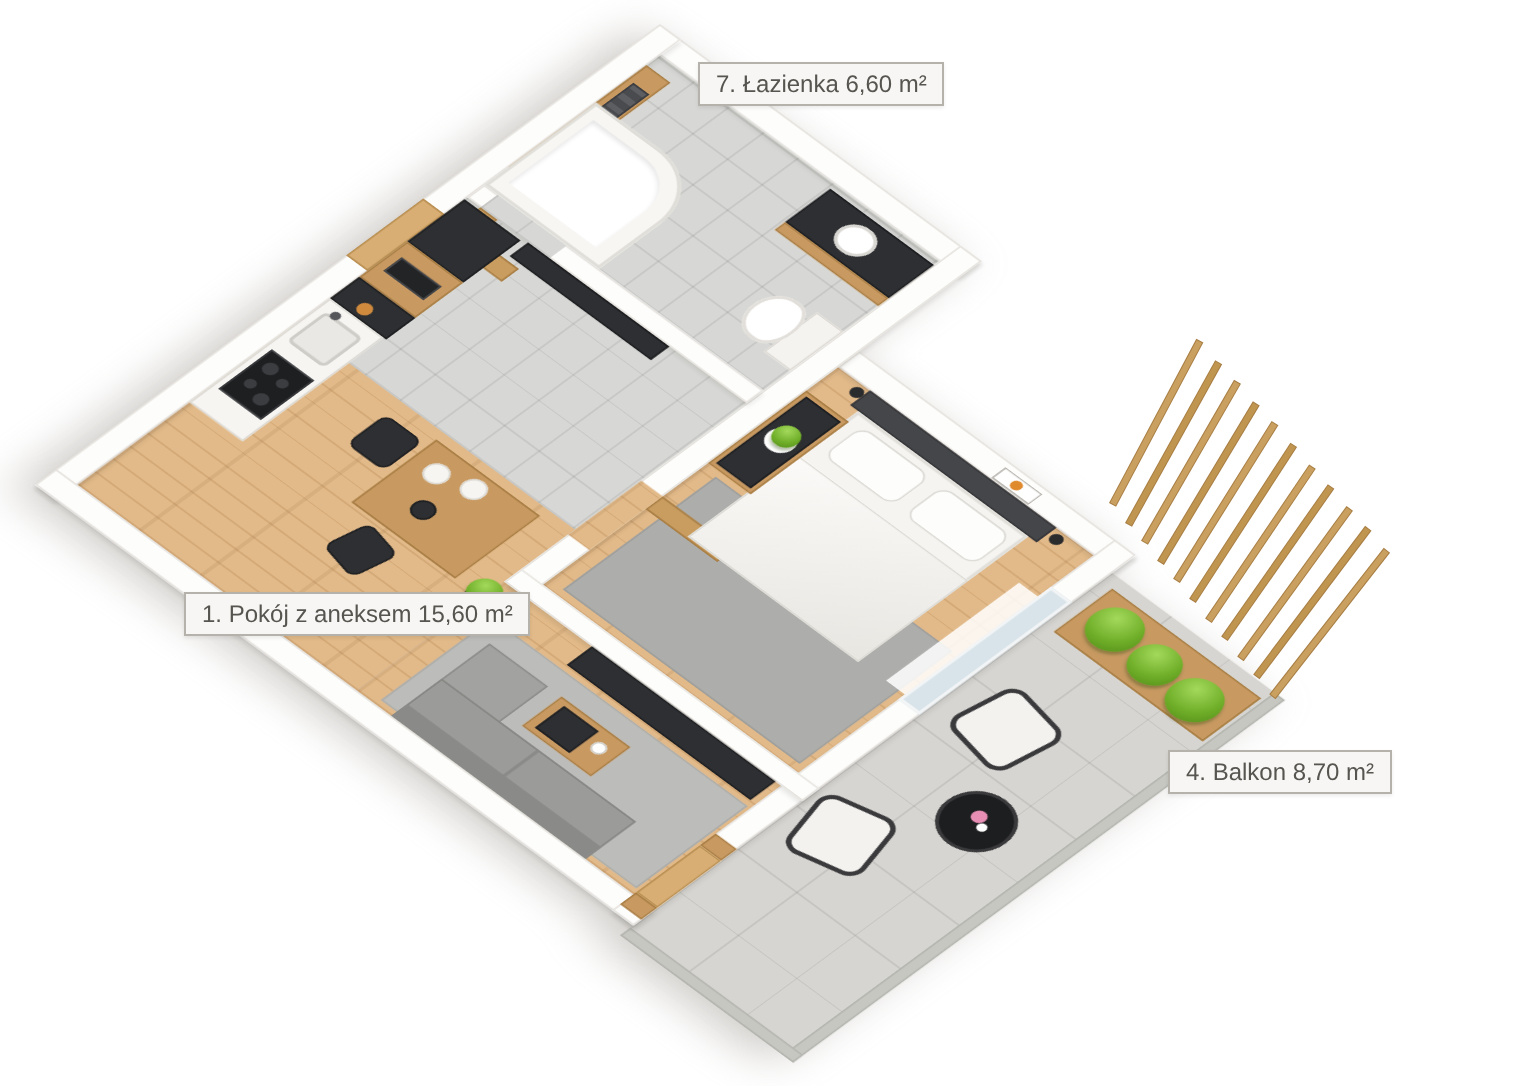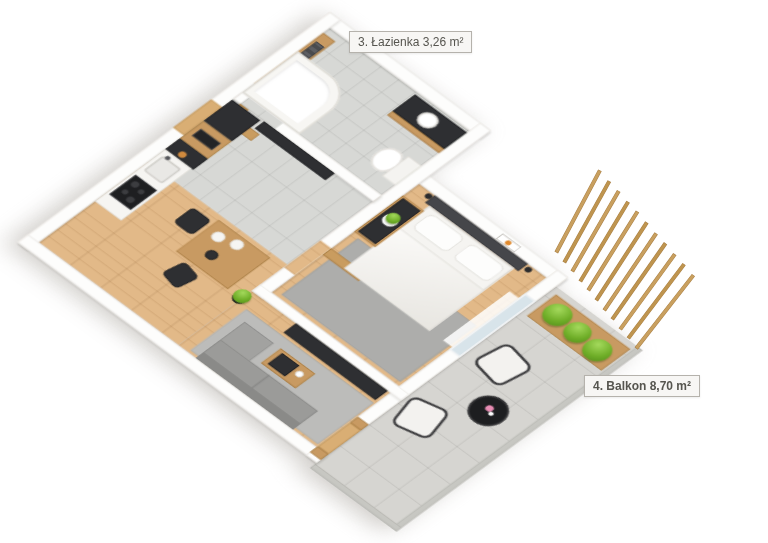--- a/index.html
+++ b/index.html
@@ -161,16 +161,17 @@
     <div class="slat" style="left:579px;top:189px;transform:rotate(31deg);background:#bf954f;"></div>
     <div class="slat" style="left:587px;top:198px;transform:rotate(32deg);"></div>
     <div class="slat" style="left:595px;top:208px;transform:rotate(33deg);background:#bf954f;"></div>
     <div class="slat" style="left:603px;top:218px;transform:rotate(34deg);"></div>
     <div class="slat" style="left:611px;top:227px;transform:rotate(35deg);background:#bf954f;"></div>
     <div class="slat" style="left:619px;top:237px;transform:rotate(36deg);"></div>
     <div class="slat" style="left:627px;top:246px;transform:rotate(37deg);background:#bf954f;"></div>
     <div class="slat" style="left:635px;top:256px;transform:rotate(38deg);"></div>
   </div>
 
-  <div class="room-label" style="left:349px;top:31px;">3. Łazienka 3,26 m²</div>
-  <div class="room-label" style="left:584px;top:375px;font-weight:bold;">4. Balkon 8,70 m²</div>
+  <div class="room-label" style="left:92px;top:296px;">1. Pokój z aneksem 15,60 m²</div>
+  <div class="room-label" style="left:349px;top:31px;">7. Łazienka 6,60 m²</div>
+  <div class="room-label" style="left:584px;top:375px;">4. Balkon 8,70 m²</div>
 
 </div>
 
 </body></html>

